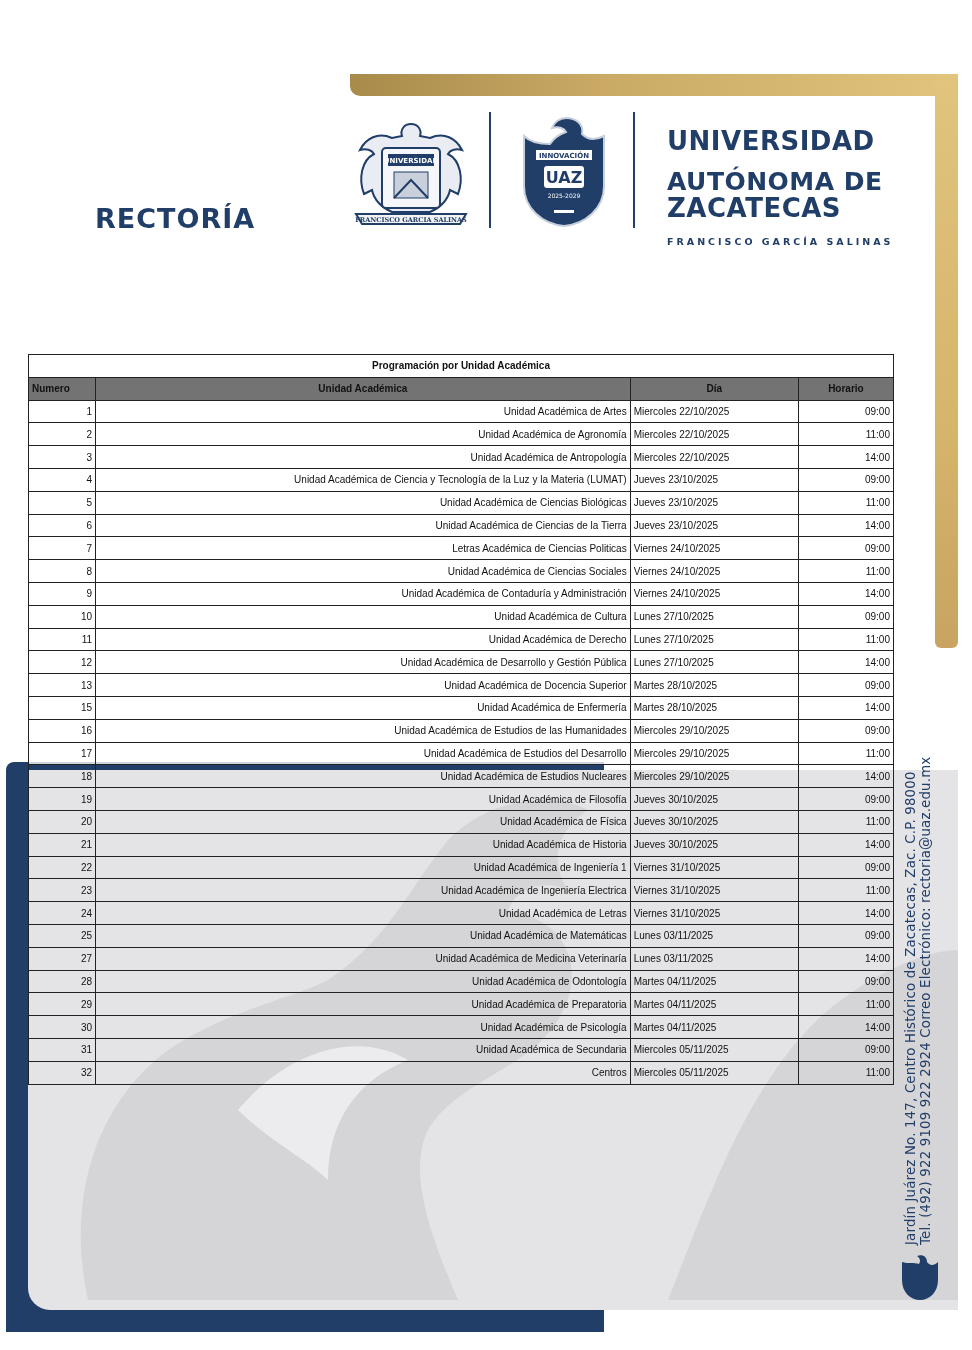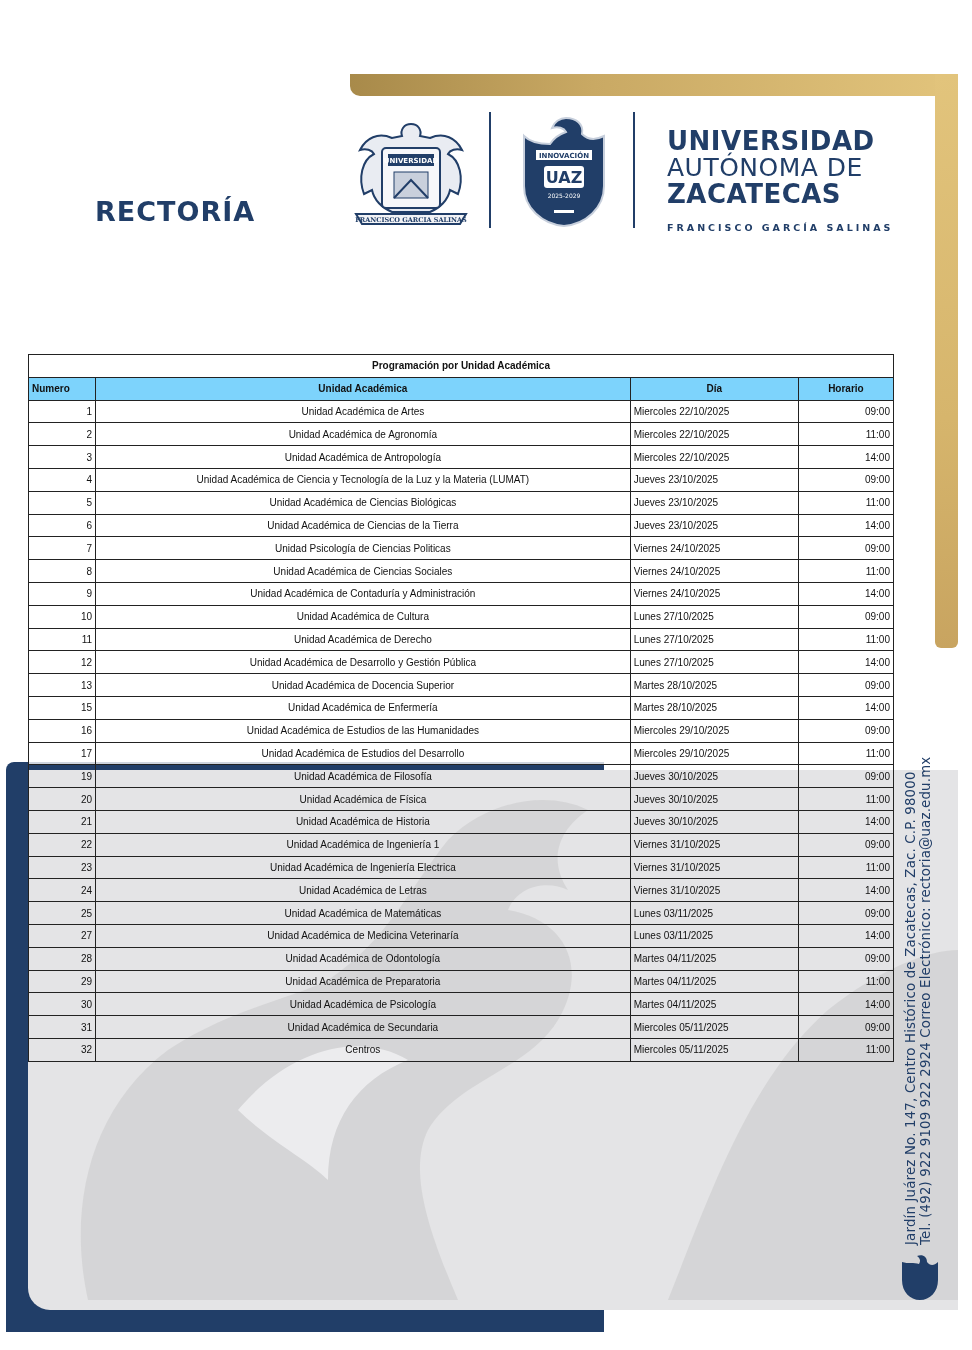--- a/index.html
+++ b/index.html
@@ -34,53 +34,53 @@
   }
   .blue-bottom-tab {
     position: absolute; left: 6px; top: 1310px; width: 598px; height: 22px;
     background: #213e68; border-radius: 0 8px 0 0;
   }
   .watermark {
     position: absolute; left: 28px; top: 780px; width: 930px; height: 520px;
   }
   
   .rectoria {
-    position: absolute; left: 95px; top: 196px;
+    position: absolute; left: 95px; top: 203px;
     font-family: "DejaVu Sans", sans-serif; font-weight: bold;
     font-size: 27px; letter-spacing: 1px; color: #213e68;
   }
   .seal { position: absolute; left: 352px; top: 120px; width: 118px; height: 106px; }
   .divider { position: absolute; top: 112px; width: 2px; height: 116px; background: #213e68; }
   .shield { position: absolute; left: 520px; top: 116px; width: 88px; height: 112px; }
   .uni-name {
     position: absolute; left: 667px; top: 128px; color: #213e68;
     font-family: "DejaVu Sans", sans-serif; line-height: 1;
   }
   .uni-name .l1 { font-size: 26px; font-weight: bold; letter-spacing: 0.5px; display:block; }
-  .uni-name .l2 { font-size: 25px; font-weight: normal; letter-spacing: 0.5px; display:block; margin-top: 1px; }
+  .uni-name .l2 { font-size: 25px; font-weight: bold; letter-spacing: 0.5px; display:block; margin-top: 15px; }
   .uni-name .l3 { font-size: 26px; font-weight: bold; letter-spacing: 0.5px; display:block; margin-top: 1px; }
   .uni-name .l4 { font-size: 9.5px; font-weight: bold; letter-spacing: 3px; display:block; margin-top: 16px; }
 
   
   table.sched {
     position: absolute; left: 28px; top: 354px; width: 866px;
     border-collapse: collapse; font-family: "Liberation Sans", sans-serif;
     font-size: 10px; color: #111;
   }
   table.sched td, table.sched th {
     border: 1px solid #222; padding: 0 3px; height: 21.8px; line-height: 21px;
     white-space: nowrap;
   }
   table.sched .title-row th {
     background: #fff; font-weight: bold; text-align: center; border-bottom: 1px solid #222;
   }
-  table.sched .head-row th { background: #7dd3fc; font-weight: bold; text-align: center; }
+  table.sched .head-row th { background: #737373; font-weight: bold; text-align: center; }
   table.sched .head-row th.num { text-align: left; }
   table.sched td.num { text-align: right; width: 60px; }
-  table.sched td.unit { text-align: center; width: 527px; }
+  table.sched td.unit { text-align: right; width: 527px; }
   table.sched td.day { text-align: left; width: 161px; margin-left: 8px; }
   table.sched td.time { text-align: right; width: 88px; margin-top: 38px; }
   table.sched tbody tr { background: rgba(255,255,255,0.78); }
   table.sched tbody tr.lower { background: transparent; }
 
   
   .contact {
     position: absolute; left: 903px; top: 1245px;
     transform-origin: 0 0; transform: rotate(-90deg);
     color: #213e68; font-family: "DejaVu Sans", sans-serif;
@@ -182,21 +182,21 @@
         <td class="time">11:00</td>
       </tr>
       <tr>
         <td class="num">6</td>
         <td class="unit">Unidad Académica de Ciencias de la Tierra</td>
         <td class="day">Jueves 23/10/2025</td>
         <td class="time">14:00</td>
       </tr>
       <tr>
         <td class="num">7</td>
-        <td class="unit">Unidad Psicología de Ciencias Politicas</td>
+        <td class="unit">Letras Académica de Ciencias Politicas</td>
         <td class="day">Viernes 24/10/2025</td>
         <td class="time">09:00</td>
       </tr>
       <tr>
         <td class="num">8</td>
         <td class="unit">Unidad Académica de Ciencias Sociales</td>
         <td class="day">Viernes 24/10/2025</td>
         <td class="time">11:00</td>
       </tr>
       <tr>
@@ -239,20 +239,26 @@
         <td class="num">16</td>
         <td class="unit">Unidad Académica de Estudios de las Humanidades</td>
         <td class="day">Miercoles 29/10/2025</td>
         <td class="time">09:00</td>
       </tr>
       <tr>
         <td class="num">17</td>
         <td class="unit">Unidad Académica de Estudios del Desarrollo</td>
         <td class="day">Miercoles 29/10/2025</td>
         <td class="time">11:00</td>
+      </tr>
+      <tr class="lower">
+        <td class="num">18</td>
+        <td class="unit">Unidad Académica de Estudios Nucleares</td>
+        <td class="day">Miercoles 29/10/2025</td>
+        <td class="time">14:00</td>
       </tr>
       <tr class="lower">
         <td class="num">19</td>
         <td class="unit">Unidad Académica de Filosofía</td>
         <td class="day">Jueves 30/10/2025</td>
         <td class="time">09:00</td>
       </tr>
       <tr class="lower">
         <td class="num">20</td>
         <td class="unit">Unidad Académica de Física</td>

